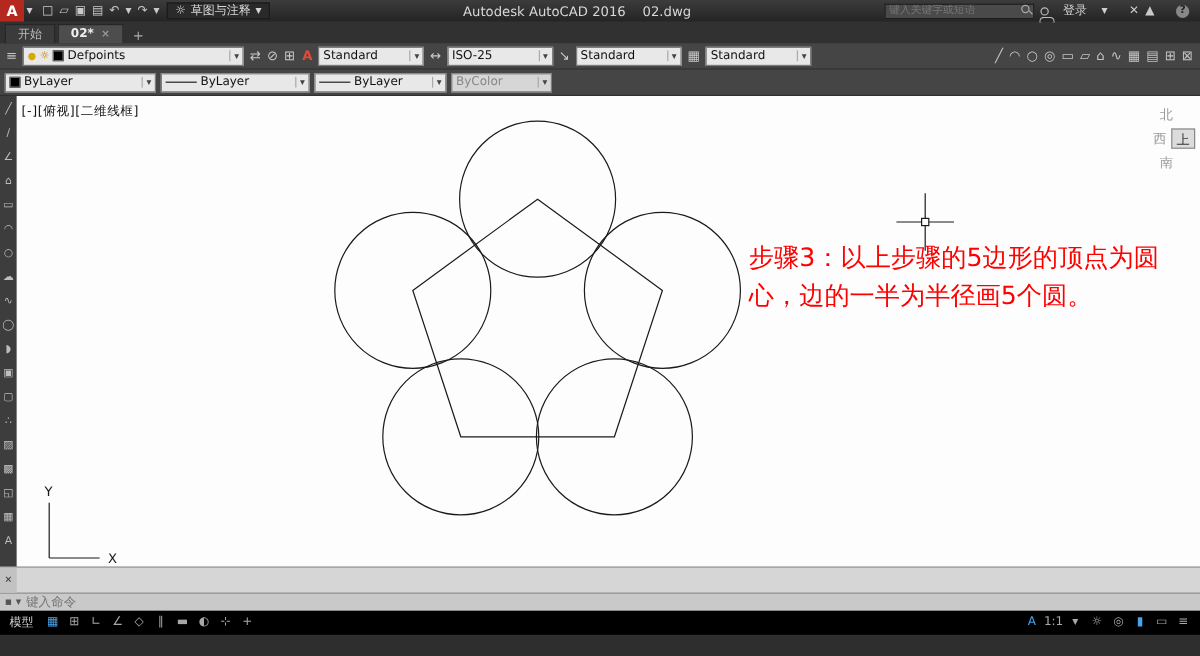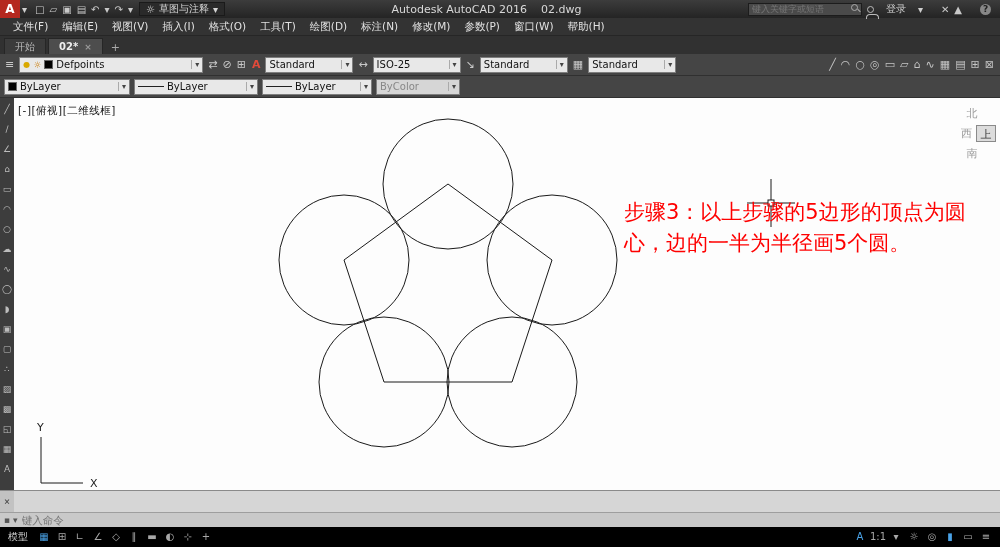--- a/index.html
+++ b/index.html
@@ -7,21 +7,21 @@
   .app { position:relative; width:1000px; height:547px; overflow:hidden; background:#2e2e2e; font-family:"DejaVu Sans", sans-serif; }
 
   
   .titlebar { height:18px; display:flex; align-items:center; background:linear-gradient(#3c3c3c,#242424); color:#cfcfcf; font-size:10px; padding-right:4px; }
   .logo { width:20px; height:18px; background:#b5281f; color:#fff; font-weight:bold; font-size:12px; text-align:center; line-height:18px; flex:none; }
   .qa-icons { display:flex; align-items:center; gap:5px; padding:0 6px; }
   .qa-icons span { font-size:10px; color:#c9c9c9; cursor:default; }
   .workspace { display:flex; align-items:center; gap:4px; background:#2a2a2a; border:1px solid #1a1a1a; padding:0 6px; height:14px; color:#d5d5d5; }
   .win-title { flex:1; text-align:center; color:#d8d8d8; font-size:11px; white-space:nowrap; overflow:hidden; }
   .win-title b { font-weight:normal; margin-left:14px; }
-  .search-box { display:flex; align-items:flex-start; gap:3px; background:#4a4a4a; border:1px solid #1c1c1c; height:13px; padding:0 3px; }
+  .search-box { display:flex; align-items:flex-start; gap:14px; background:#4a4a4a; border:1px solid #1c1c1c; height:13px; padding:0 3px; }
   .search-box input { background:transparent; border:0; outline:0; color:#b5b5b5; font-size:9px; width:96px; font-family:"DejaVu Sans", sans-serif; }
   .i-mag { width:7px; height:7px; border:1px solid #aaa; border-radius:50%; position:relative; display:inline-block; }
   .i-mag::after { content:""; position:absolute; width:4px; height:1px; background:#aaa; transform:rotate(45deg); right:-4px; bottom:-1px; }
   .tb-right { display:flex; align-items:center; gap:12px; padding:0 5px; }
   .i-person { width:7px; height:7px; border-radius:50%; border:1px solid #bbb; display:inline-block; position:relative; }
   .i-person::after { content:""; position:absolute; left:-2px; top:7px; width:11px; height:4px; border-radius:4px 4px 0 0; border:1px solid #bbb; border-bottom:0; }
   .i-help { width:11px; height:11px; border-radius:50%; background:#888; color:#222; font-size:9px; line-height:11px; text-align:center; font-weight:bold; }
 
   
   .menubar { height:18px; display:flex; align-items:center; background:#333333; color:#e2e2e2; font-size:10.5px; padding-left:6px; border-bottom:1px solid #262626; }
@@ -45,21 +45,21 @@
   .icon-strip { margin-left:auto; display:flex; gap:5px; font-size:11px; color:#c4c4c4; padding-right:2px; }
   .combo.disabled { background:#d6d6d6; color:#888; }
 
   
   .main { height:392px; display:flex; background:#fdfdfd; }
   .palette { width:14px; background:#3d3d3d; display:flex; flex-direction:column; align-items:center; padding-top:3px; gap:3px; flex:none; }
   .palette span { font-size:9px; color:#bdbdbd; line-height:17px; cursor:default; }
   .canvas { position:relative; flex:1; background:#fdfdfd; overflow:hidden; }
   .canvas svg { position:absolute; left:0; top:0; }
   .vp-label { position:absolute; left:4px; top:6px; font-size:10.5px; color:#111; letter-spacing:0.5px; }
-  .annotation { position:absolute; left:610px; top:99px; width:356px; font-size:21px; line-height:31px; color:#f00; }
+  .annotation { position:absolute; left:610px; top:120px; width:356px; font-size:21px; line-height:31px; color:#f00; }
   .compass { position:absolute; right:4px; top:8px; width:48px; text-align:center; color:#9a9a9a; font-size:11px; }
   .compass-row { display:flex; align-items:center; justify-content:flex-end; gap:4px; margin:4px 0; }
   .compass-up { width:20px; height:17px; line-height:17px; background:#dcdcdc; border:1px solid #8a8a8a; color:#333; font-size:11px; }
 
   
   .cmdline { height:22px; background:#d6d6d6; display:flex; align-items:center; font-size:12px; color:#000; border-top:1px solid #8a8a8a; font-family:"DejaVu Sans Mono", monospace; }
   .cmd-close { width:14px; text-align:center; color:#444; background:#c2c2c2; height:100%; line-height:22px; font-size:10px; flex:none; }
   .cmd-text { padding-left:6px; white-space:pre; }
   .cmdinput { height:15px; background:#c9c9c9; display:flex; align-items:center; gap:4px; padding-left:4px; border-top:1px solid #9e9e9e; }
   .cmdinput .gl { font-size:9px; color:#555; }
@@ -107,34 +107,20 @@
       <span>登录</span>
       <span>▾</span>
       <span class="qa-icons">
           <span class="sicon">✕</span>
           <span class="sicon">▲</span>
         </span>
       <span class="i-help">?</span>
     </div>
   </div>
 
-  <div class="menubar">
-      <span class="sicon">文件(F)</span>
-      <span class="sicon">编辑(E)</span>
-      <span class="sicon">视图(V)</span>
-      <span class="sicon">插入(I)</span>
-      <span class="sicon">格式(O)</span>
-      <span class="sicon">工具(T)</span>
-      <span class="sicon">绘图(D)</span>
-      <span class="sicon">标注(N)</span>
-      <span class="sicon">修改(M)</span>
-      <span class="sicon">参数(P)</span>
-      <span class="sicon">窗口(W)</span>
-      <span class="sicon">帮助(H)</span>
-    </div>
 
   <div class="tabbar">
     <div class="ftab">
         <span>开始</span>
       </div>
     <div class="ftab active">
       <span>02*</span>
       <span class="tab-close">×</span>
     </div>
     <span class="newtab">+</span>

